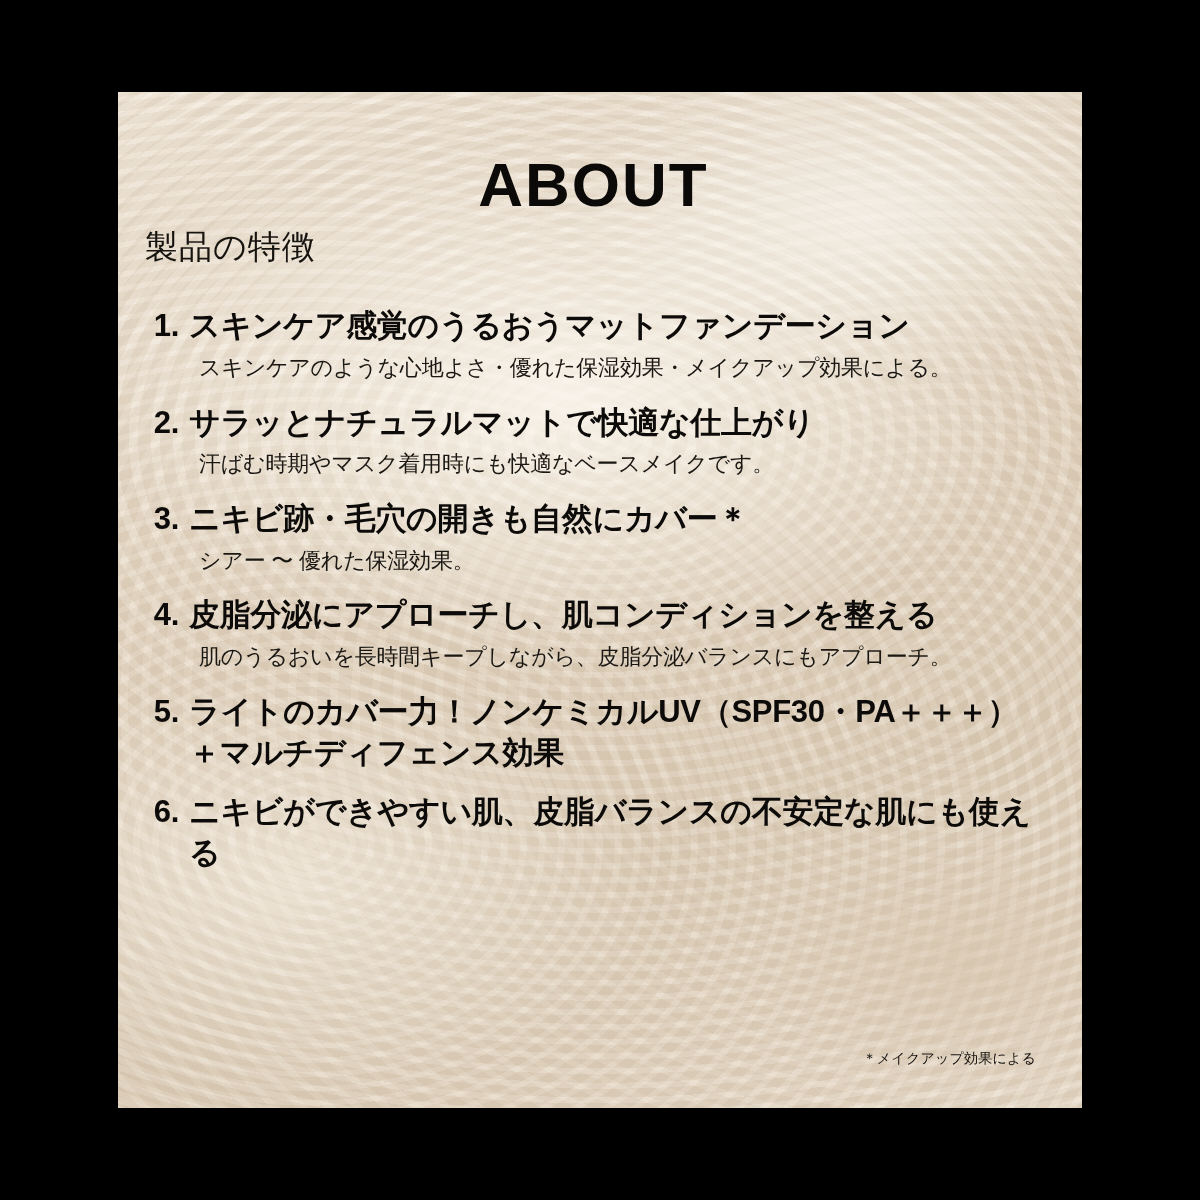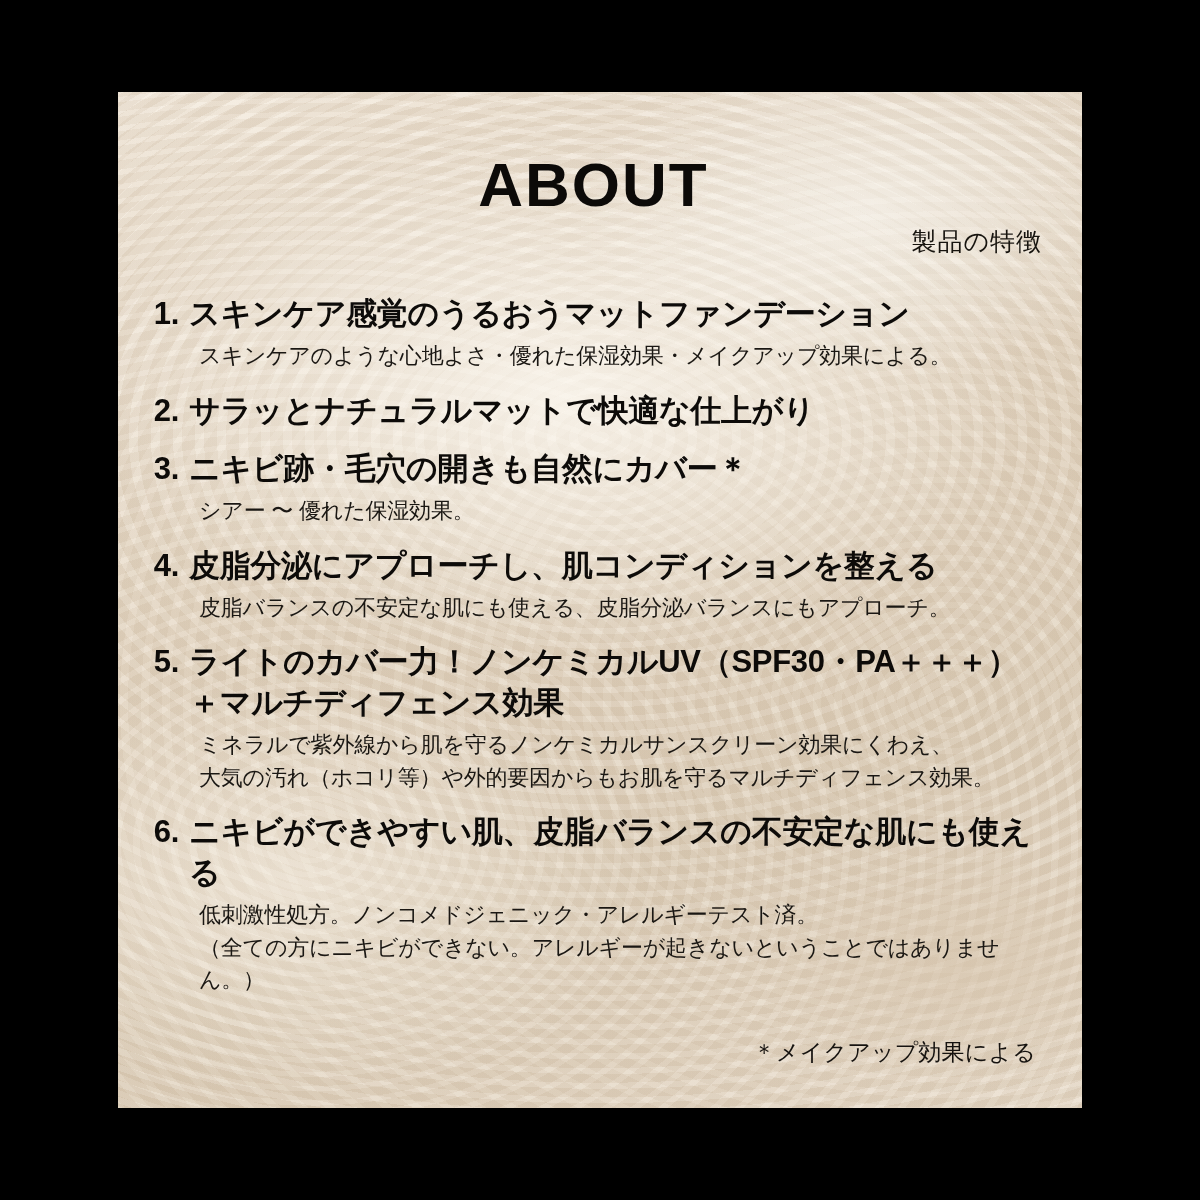--- a/index.html
+++ b/index.html
@@ -60,22 +60,22 @@
   .title {
     text-align: center;
     font-size: 62px;
     font-weight: 700;
     letter-spacing: 2px;
     line-height: 1.05;
     margin: 12px 0 0 0;
     color: #0c0a08;
   }
   .subtitle {
-    text-align: right;
-    font-size: 25px;
+    text-align: left;
+    font-size: 33px;
     font-weight: 400;
     margin: 8px 0 0 0;
     letter-spacing: 1px;
     color: #17140f;
   }
 
   .list {
     margin: 36px 0 0 0;
     padding: 0;
     list-style: none;
@@ -111,21 +111,21 @@
     line-height: 1.48;
     color: #1a1713;
     letter-spacing: -0.2px;
   }
   .item-desc .line { display: block; }
 
   .footnote {
     position: absolute;
     right: 46px;
     bottom: 40px;
-    font-size: 23px;
+    font-size: 14px;
     color: #15120f;
     letter-spacing: 0.2px;
   }
 </style>
 </head>
 <body>
 
 <div class="page">
   <div class="card">
     <div class="card-inner">
@@ -143,65 +143,60 @@
           <div class="item-desc">
             <span class="line">スキンケアのような心地よさ・優れた保湿効果・メイクアップ効果による。</span>
           </div>
         </li>
 
         <li class="item">
           <div class="item-head">
             <span class="item-num">2.</span>
             <span class="item-title">サラッとナチュラルマットで快適な仕上がり</span>
           </div>
+          <div class="item-desc">
+            <span class="line">汗ばむ時期やマスク着用時にも快適なベースメイクです。</span>
+          </div>
         </li>
 
         <li class="item">
           <div class="item-head">
             <span class="item-num">3.</span>
             <span class="item-title">ニキビ跡・毛穴の開きも自然にカバー＊</span>
           </div>
           <div class="item-desc">
             <span class="line">シアー 〜 優れた保湿効果。</span>
           </div>
         </li>
 
         <li class="item">
           <div class="item-head">
             <span class="item-num">4.</span>
             <span class="item-title">皮脂分泌にアプローチし、肌コンディションを整える</span>
           </div>
           <div class="item-desc">
-            <span class="line">皮脂バランスの不安定な肌にも使える、皮脂分泌バランスにもアプローチ。</span>
+            <span class="line">肌のうるおいを長時間キープしながら、皮脂分泌バランスにもアプローチ。</span>
           </div>
         </li>
 
         <li class="item">
           <div class="item-head">
             <span class="item-num">5.</span>
             <span class="item-title">ライトのカバー力！ノンケミカルUV（SPF30・PA＋＋＋）</span>
           </div>
           <div class="item-head">
             <span class="item-num"></span>
             <span class="item-title">＋マルチディフェンス効果</span>
           </div>
-          <div class="item-desc">
-            <span class="line">ミネラルで紫外線から肌を守るノンケミカルサンスクリーン効果にくわえ、</span>
-            <span class="line">大気の汚れ（ホコリ等）や外的要因からもお肌を守るマルチディフェンス効果。</span>
-          </div>
         </li>
 
         <li class="item">
           <div class="item-head">
             <span class="item-num">6.</span>
             <span class="item-title">ニキビができやすい肌、皮脂バランスの不安定な肌にも使える</span>
-          </div>
-          <div class="item-desc">
-            <span class="line">低刺激性処方。ノンコメドジェニック・アレルギーテスト済。</span>
-            <span class="line">（全ての方にニキビができない。アレルギーが起きないということではありません。）</span>
           </div>
         </li>
 
       </ul>
 
       <div class="footnote">＊メイクアップ効果による</div>
 
     </div>
   </div>
 </div>

